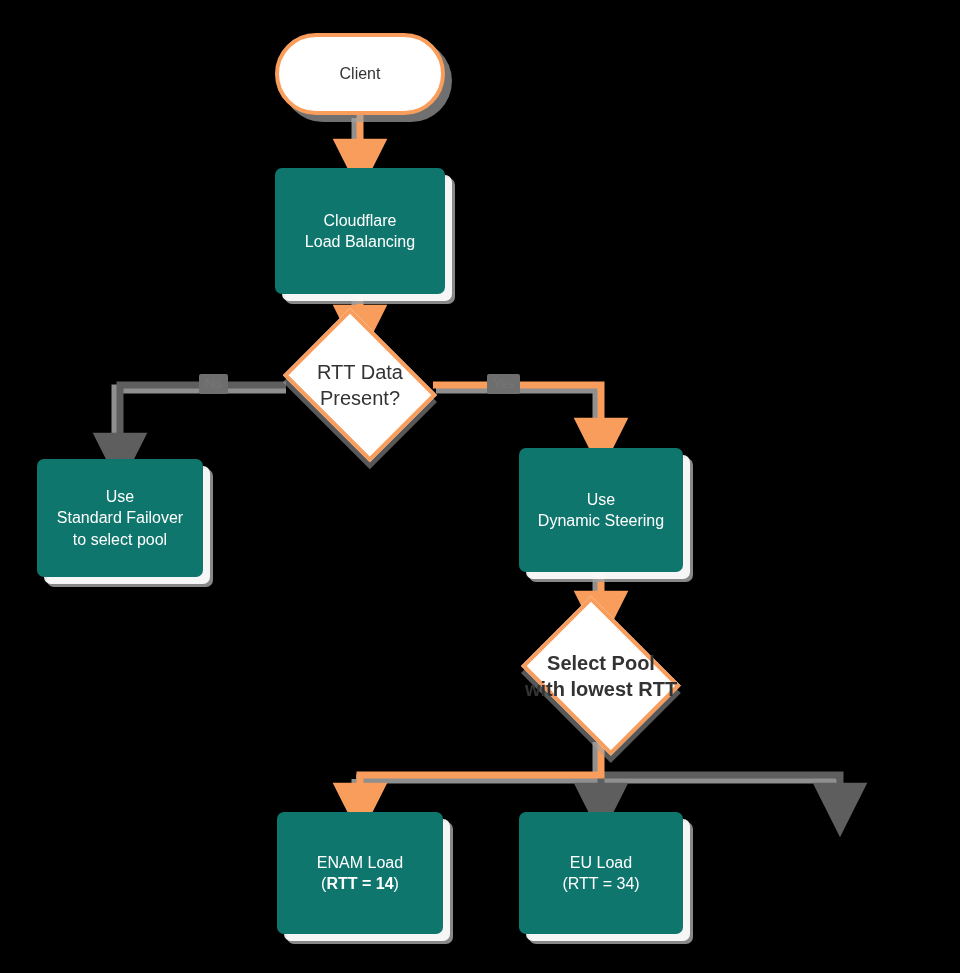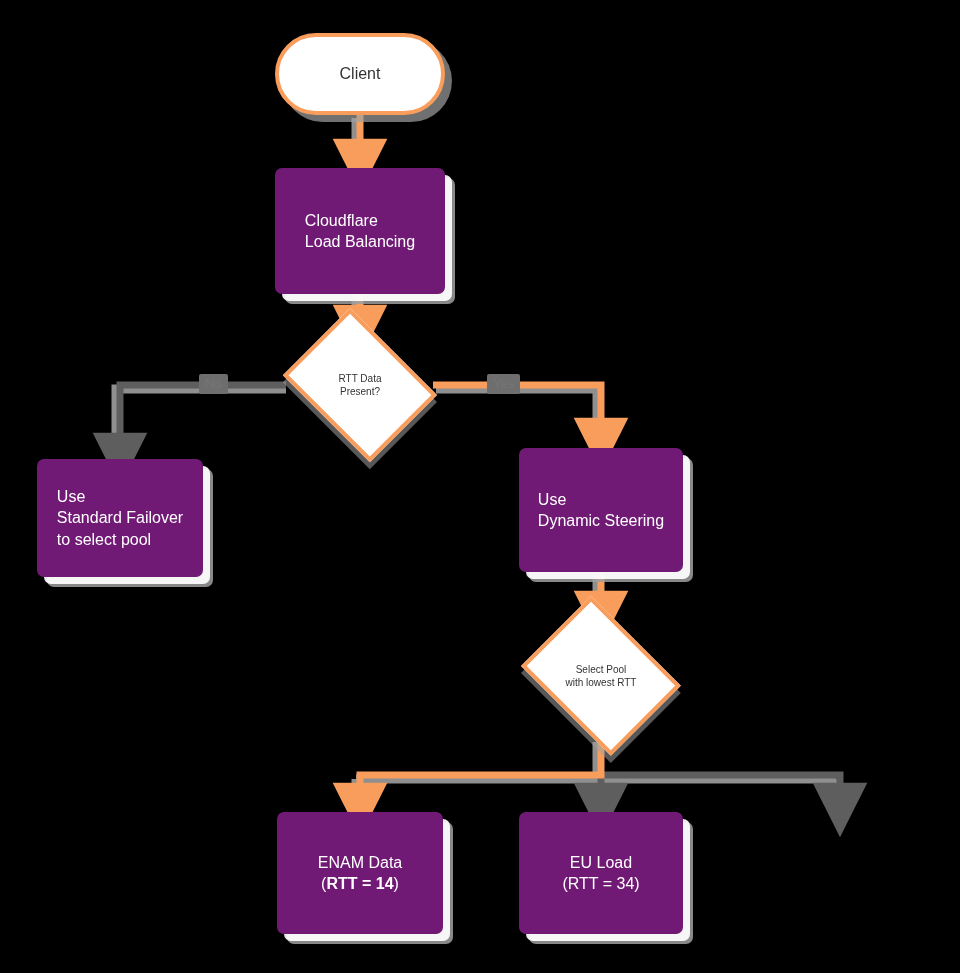--- a/index.html
+++ b/index.html
@@ -29,30 +29,30 @@
     pointer-events: none;
   }
 
   
   .node {
     position: absolute;
     box-sizing: border-box;
     display: flex;
     align-items: center;
     justify-content: center;
-    text-align: left;
+    text-align: center;
     line-height: 1.32;
     font-size: 16px;
     white-space: pre-line;
     z-index: 3;
   }
 
   
   .box-fill {
-    background: #701a75;
+    background: #0f766e;
     color: #FFFFFF;
     border-radius: 7px;
     box-shadow: 7px 7px 0 0 rgba(255,255,255,0.92),
                 10px 10px 0 0 rgba(160,160,160,0.85);
   }
   
   .stadium {
     background: #FFFFFF;
     color: #333333;
     border: 4px solid #F99D5C;
@@ -79,21 +79,21 @@
   .diamond .dlabel {
     position: absolute;
     left: 0; top: 0;
     width: 100%;
     height: 100%;
     display: flex;
     align-items: center;
     justify-content: center;
     text-align: center;
     color: #333333;
-    font-size: 10px;
+    font-size: 20px;
     line-height: 1.32;
     white-space: pre-line;
     z-index: 2;
   }
 
   
   .edge-label {
     position: absolute;
     background: #6E6E6E;
     color: #767676;
@@ -184,28 +184,28 @@
     <span>Use
 Standard Failover
 to select pool</span>
   </div>
 
   <div class="node box-fill" style="left:519px; top:448px; width:164px; height:124px;">
     <span>Use
 Dynamic Steering</span>
   </div>
 
-  <div class="diamond" style="left:511px; top:606px; width:180px; height:140px;">
+  <div class="diamond" style="left:511px; top:606px; width:180px; height:140px;font-weight:bold;">
     <div class="dshape"></div>
     <div class="dlabel">Select Pool
 with lowest RTT</div>
   </div>
 
   <div class="node box-fill" style="left:277px; top:812px; width:166px; height:122px; flex-direction:column;">
-    <span>ENAM Data</span>
+    <span>ENAM Load</span>
     <span><span>(</span><span class="bold">RTT = 14</span><span>)</span></span>
   </div>
 
   <div class="node box-fill" style="left:519px; top:812px; width:164px; height:122px; flex-direction:column;">
     <span>EU Load</span>
     <span><span>(</span><span>RTT = 34</span><span>)</span></span>
   </div>
 
 
 </div>

